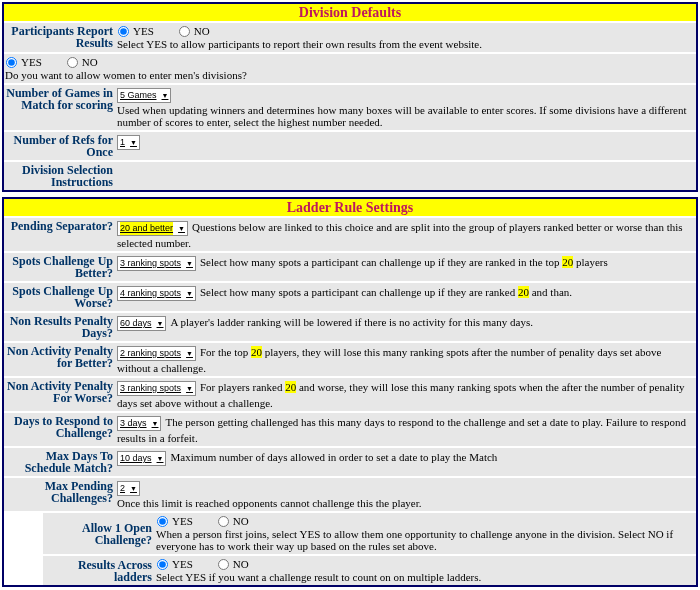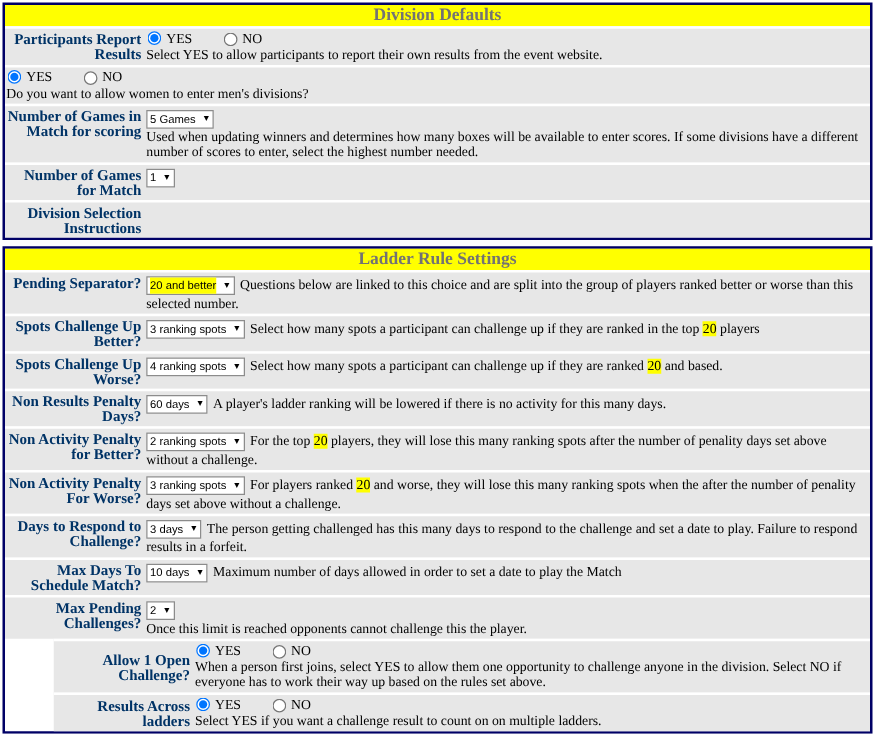--- a/index.html
+++ b/index.html
@@ -1,35 +1,35 @@
 <!DOCTYPE html>
 <html><head>
 <meta charset="utf-8">
 <style>
   html,body{margin:0;padding:0;background:#fff;}
   body{width:700px;font-family:"Liberation Serif",serif;color:#000;}
   .box{border:2px solid #000066;margin:2px 2px 0 2px;background:#fff;}
   .box.second{margin-top:5px;}
-  .sec-header{background:#FFFF00;color:#737373;font-weight:bold;text-align:center;
+  .sec-header{background:#FFFF00;color:#be185d;font-weight:bold;text-align:center;
     font-size:14px;line-height:17px;height:17px;}
   .row{display:flex;background:#e7e7e7;border-top:2px solid #fff;}
   .row:first-of-type{border-top:none;}
   .row.vc{align-items:center;margin-left:39px;}
   .lbl{width:112px;min-width:112px;text-align:right;font-weight:bold;color:#003366;
     font-size:12px;line-height:12px;padding:2px 3px 2px 0;box-sizing:border-box;}
   .content{flex:1;font-size:11px;line-height:12px;padding:2px 3px 2px 1px;}
   .desc{font-size:11px;}
   .hl{background:#FFFF00;}
   
   .sel{display:inline-flex;align-items:flex-end;border:1px solid #8c8c8c;background:#fff;
     font-family:"Liberation Sans",sans-serif;font-size:9px;height:13px;line-height:13px;
-    padding:0 2px;vertical-align:middle;margin:1px 4px 1px 0;white-space:nowrap;cursor:default;}
+    padding:0 2px;vertical-align:middle;margin:1px 4px 1px 0;white-space:nowrap;cursor:default;text-decoration:underline;}
   .sel .arrow{font-size:7px;margin-left:5px;color:#000;}
   
-  .radio-line{display:flex;align-items:flex-start;margin-bottom:1px;}
+  .radio-line{display:flex;align-items:flex-end;margin-bottom:1px;}
   .radio-line input{width:11px;height:11px;margin:0 4px 0 1px;}
   .radio-line .opt{font-size:11px;}
   .radio-line .no-group{margin-left:24px;display:flex;align-items:center;}
   
   .text-input{border:1px solid #8c8c8c;height:14px;width:545px;font-size:11px;
     font-family:"Liberation Sans",sans-serif;padding:0 2px;background:#fff;margin:1px 0;}
   .block{display:block;}
 </style>
 </head>
 <body>
@@ -71,21 +71,21 @@
     <div class="content">
       <span class="sel block" style="display:inline-flex">
           <span>5 Games</span>
           <span class="arrow">▼</span>
         </span>
       <div class="desc">Used when updating winners and determines how many boxes will be available to enter scores. If some divisions have a different number of scores to enter, select the highest number needed.</div>
     </div>
   </div>
 
   <div class="row">
-    <div class="lbl">Number of Games for Match</div>
+    <div class="lbl">Number of Refs for Once</div>
     <div class="content">
       <span class="sel">
           <span>1</span>
           <span class="arrow">▼</span>
         </span>
     </div>
   </div>
 
   <div class="row">
     <div class="lbl">Division Selection Instructions</div>
@@ -114,21 +114,21 @@
         </span><span class="desc"><span>Select how many spots a participant can challenge up if they are ranked in the top </span><span class="hl">20</span><span> players</span></span>
     </div>
   </div>
 
   <div class="row">
     <div class="lbl">Spots Challenge Up Worse?</div>
     <div class="content">
       <span class="sel">
           <span>4 ranking spots</span>
           <span class="arrow">▼</span>
-        </span><span class="desc"><span>Select how many spots a participant can challenge up if they are ranked </span><span class="hl">20</span><span> and based.</span></span>
+        </span><span class="desc"><span>Select how many spots a participant can challenge up if they are ranked </span><span class="hl">20</span><span> and than.</span></span>
     </div>
   </div>
 
   <div class="row">
     <div class="lbl">Non Results Penalty Days?</div>
     <div class="content">
       <span class="sel">
           <span>60 days</span>
           <span class="arrow">▼</span>
         </span><span class="desc">A player's ladder ranking will be lowered if there is no activity for this many days.</span>

